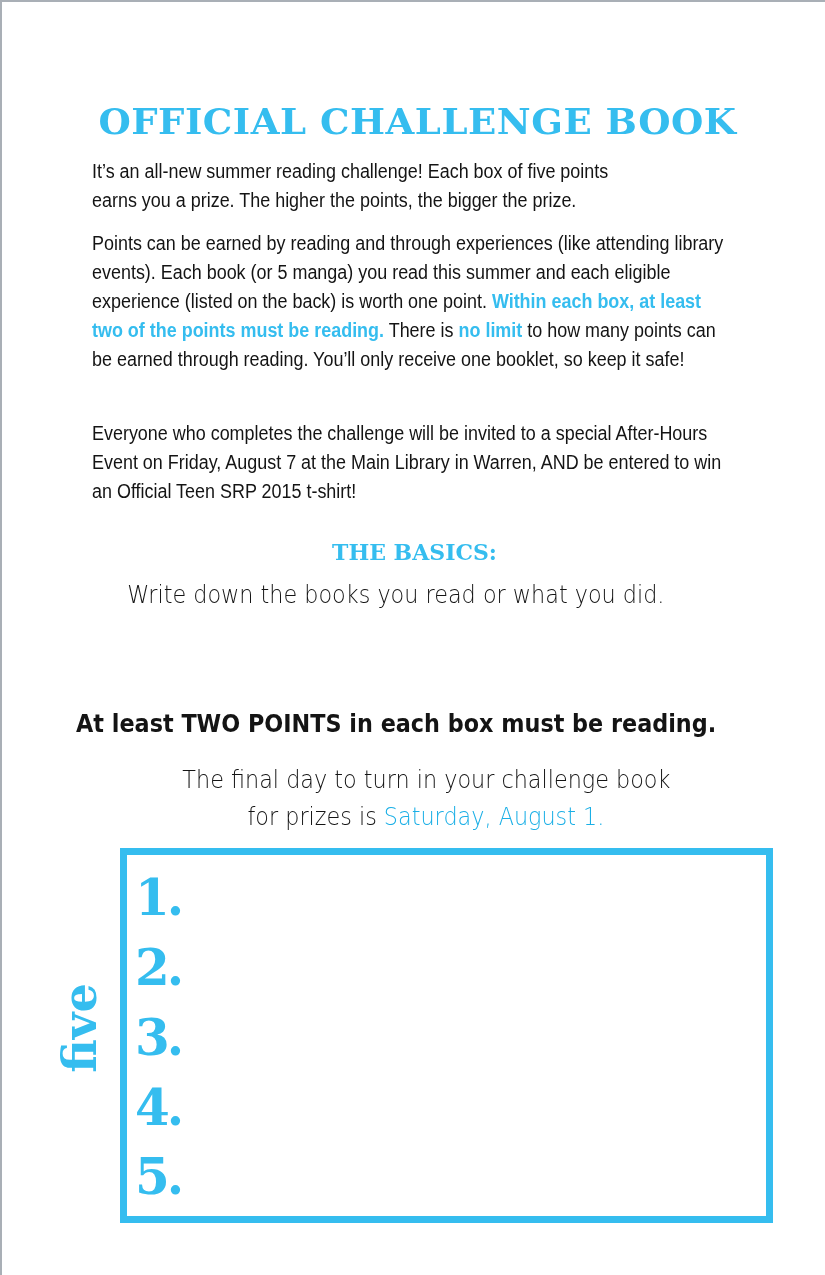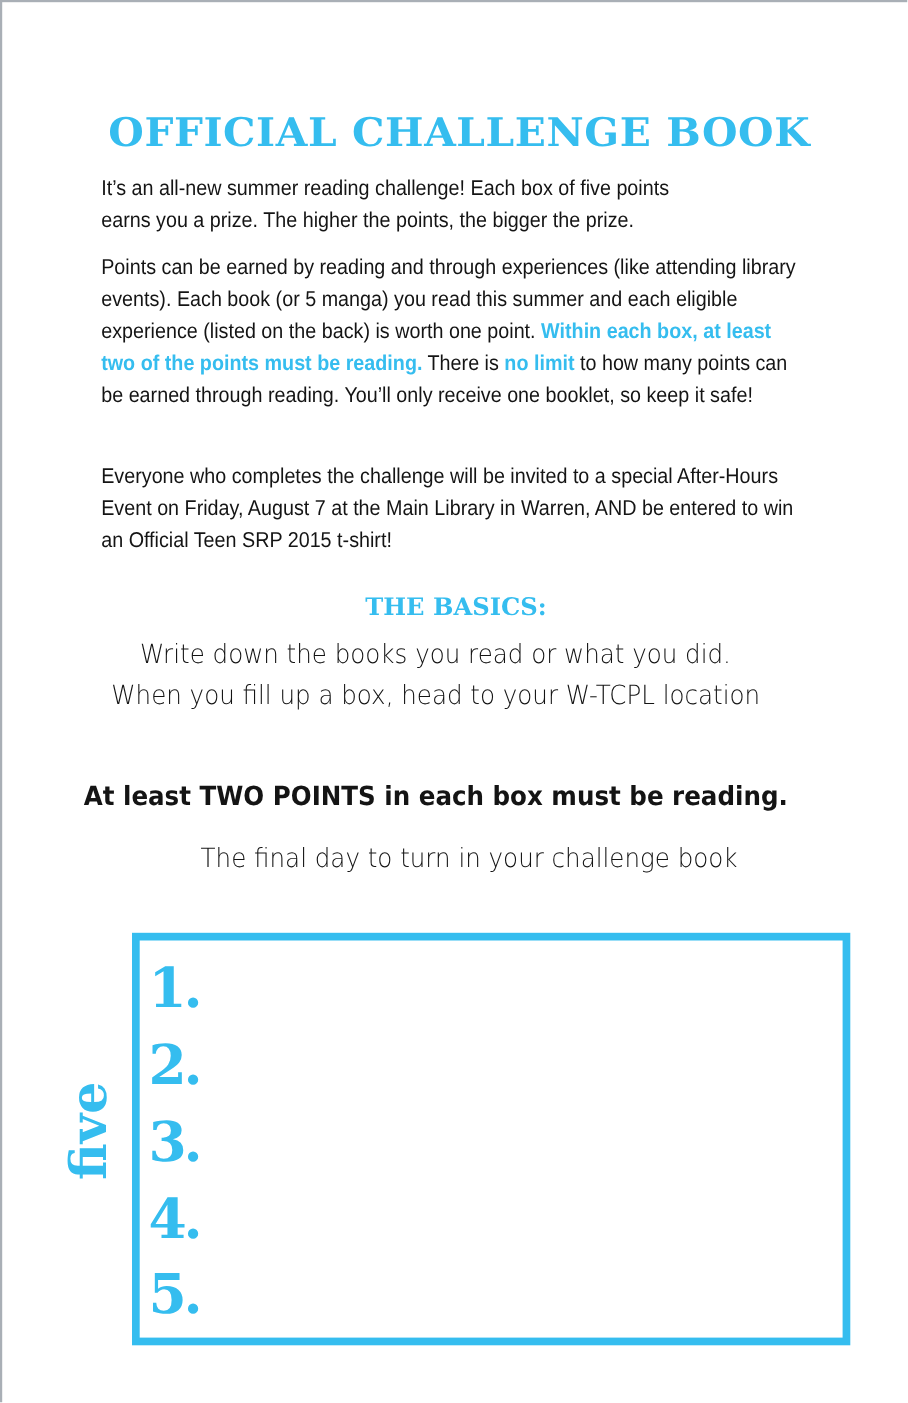--- a/index.html
+++ b/index.html
@@ -135,29 +135,29 @@
 </div>
 
 <div class="intro p3" style="width:705px;">
   <p>Everyone who completes the challenge will be invited to a special After-Hours Event on Friday, August 7 at the Main Library in Warren, AND be entered to win an Official Teen SRP 2015 t-shirt!</p>
 </div>
 
 <h2 class="basics-title" style="margin:0;">THE BASICS:</h2>
 
 <div class="basics b1">
   <p><span class="inner-narrow">Write down the books you read or what you did.</span></p>
-  <p><span class="inner-narrow">When you fill up a box, head to your W-TCPL location</span></p>
 </div>
 
 <div class="basics b2">
   <p><span class="inner-narrow">At least TWO POINTS in each box must be reading.</span></p>
 </div>
 
 <div class="basics b3">
   <p><span class="inner-narrow">The final day to turn in your challenge book</span></p>
+  <p><span class="inner-narrow"><span>for prizes is </span><span class="date-hl">Saturday, August 1</span><span class="date-hl">.</span></span></p>
 </div>
 
 <div class="box-label">five</div>
 
 <div class="points-box">
   <div class="num" style="top:18px;">1.</div>
   <div class="num" style="top:88px;">2.</div>
   <div class="num" style="top:158px;">3.</div>
   <div class="num" style="top:228px;">4.</div>
   <div class="num" style="top:297px;">5.</div>

